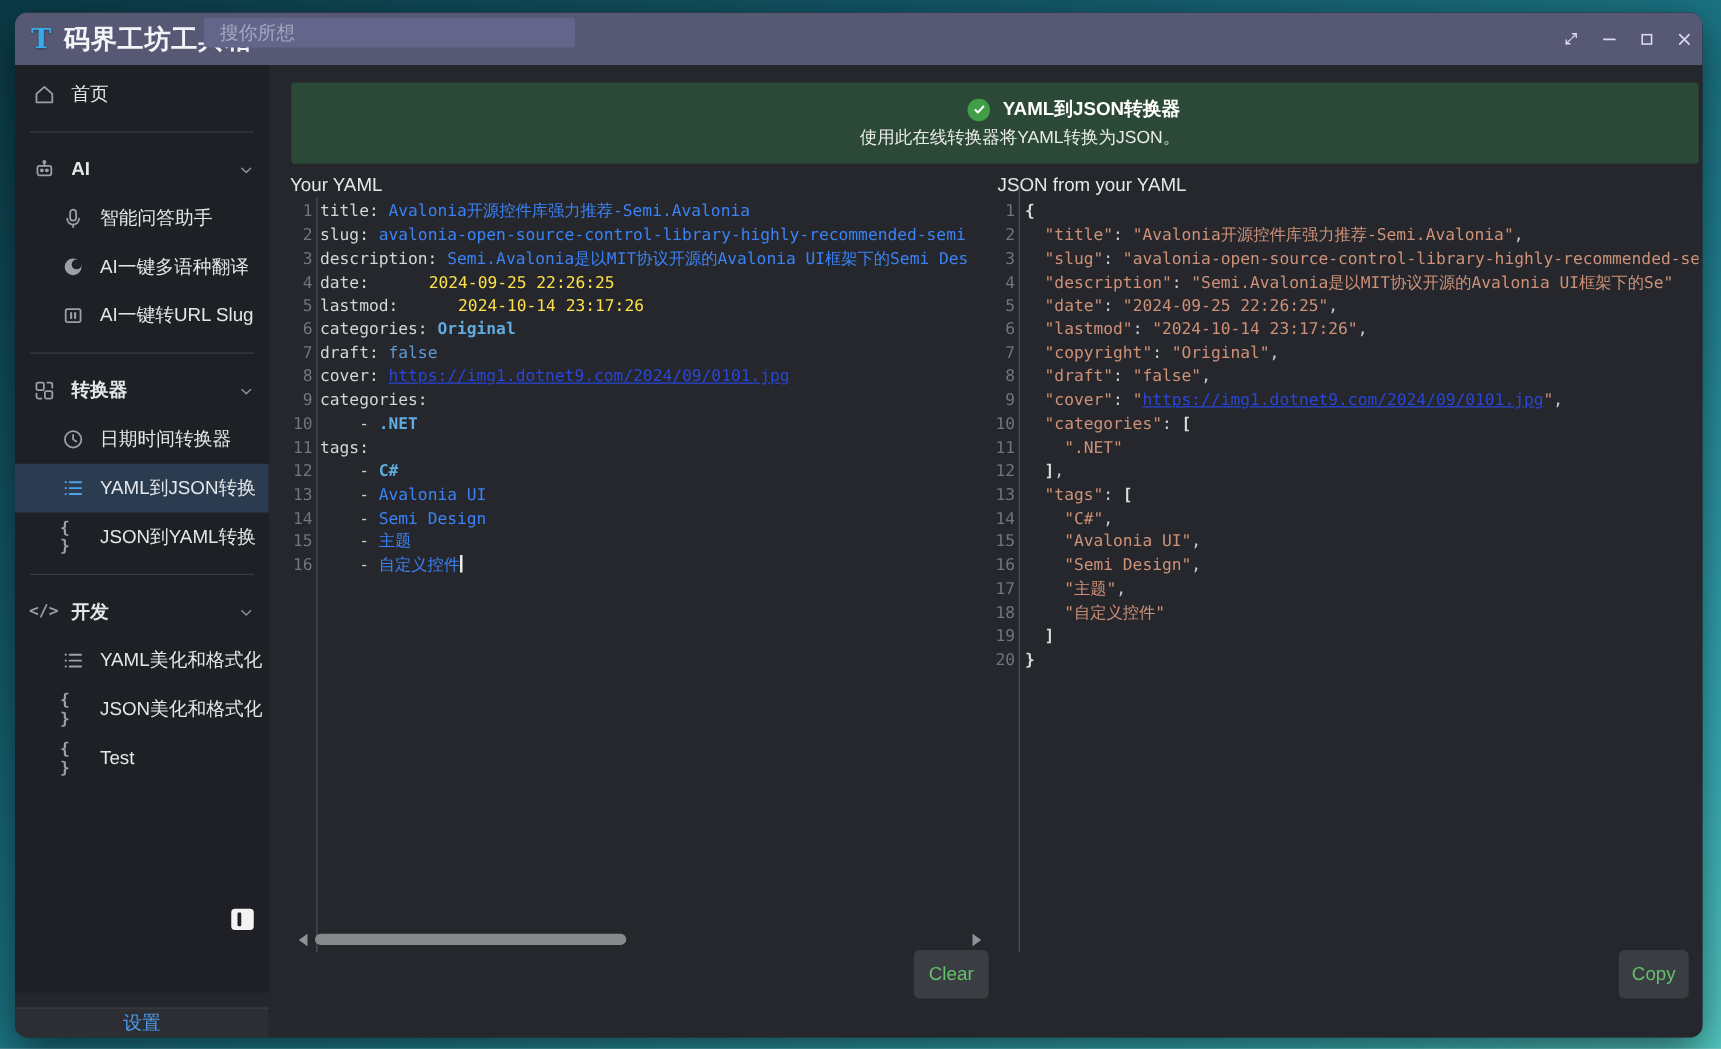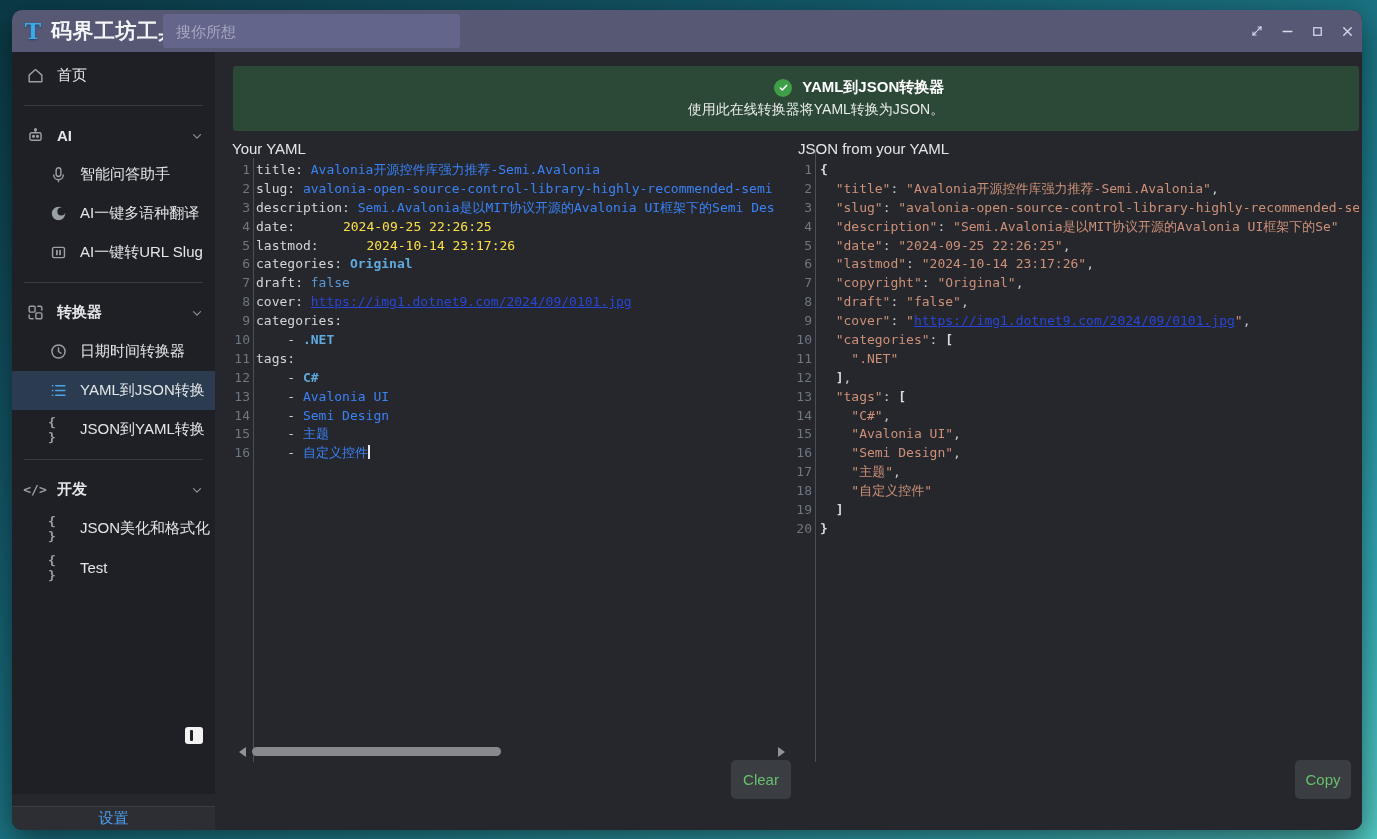--- a/index.html
+++ b/index.html
@@ -13,21 +13,21 @@
     position:absolute;left:12px;top:10px;width:1350px;height:820px;
     border-radius:10px;overflow:hidden;background:#25272c;
     box-shadow:0 12px 34px rgba(0,0,0,.55);
   }
   
   .titlebar{position:absolute;left:0;top:0;right:0;height:42px;background:#575974;display:flex;align-items:center;}
   .logo{margin-left:10px;width:22px;height:22px;display:flex;align-items:center;justify-content:center;
         font-family:"DejaVu Serif",serif;font-weight:bold;font-size:22px;color:#39a9e8;
         text-shadow:0 1px 2px rgba(10,40,80,.6);}
   .app-title{color:#f3f4f8;font-size:21px;font-weight:bold;margin-left:7px;letter-spacing:.5px;}
-  .searchbox{position:absolute;left:151px;top:4px;width:297px;height:34px;background:#63658a;border:none;
+  .searchbox{position:absolute;left:151px;top:4px;width:297px;height:24px;background:#63658a;border:none;
         border-radius:3px;color:#ecedf5;font-size:15px;padding:0 13px;box-sizing:border-box;outline:none;
         font-family:"Liberation Sans",sans-serif;}
   .searchbox::placeholder{color:#a6a8c2;}
   .win-controls{position:absolute;right:0;top:0;height:42px;display:flex;}
   .win-btn{width:30px;height:42px;display:flex;align-items:center;justify-content:center;color:#d9dbec;cursor:default;}
   .win-btn svg{width:15px;height:15px;}
   .win-btn.expand svg{width:12px;height:12px;}
   
   .sidebar{position:absolute;left:0;top:42px;width:203px;bottom:36px;background:#1e2025;overflow:hidden;
         padding-top:4px;box-sizing:border-box;}
@@ -243,20 +243,33 @@
         <span class="icon">
           <span class="icon-code">&lt;/&gt;</span>
         </span>
         <span class="label">开发</span>
         <span class="chevron"><svg viewBox="0 0 24 24" fill="none" stroke="currentColor" stroke-width="2" stroke-linecap="round" stroke-linejoin="round">
             <path d="M6 9.5l6 6 6-6"></path>
           </svg></span>
       </div>
       <div class="side-row lvl1">
         <span class="icon">
+          <svg viewBox="0 0 24 24" fill="none" stroke="currentColor" stroke-width="2" stroke-linecap="round" stroke-linejoin="round">
+            <circle cx="4.6" cy="6" r="1.1" fill="currentColor" stroke="none"></circle>
+            <path d="M8.6 6H20"></path>
+            <circle cx="4.6" cy="12" r="1.1" fill="currentColor" stroke="none"></circle>
+            <path d="M8.6 12H20"></path>
+            <circle cx="4.6" cy="18" r="1.1" fill="currentColor" stroke="none"></circle>
+            <path d="M8.6 18H20"></path>
+          </svg>
+        </span>
+        <span class="label">YAML美化和格式化</span>
+      </div>
+      <div class="side-row lvl1">
+        <span class="icon">
           <span class="icon-braces">{ }</span>
         </span>
         <span class="label">JSON美化和格式化</span>
       </div>
       <div class="side-row lvl1">
         <span class="icon">
           <span class="icon-braces">{ }</span>
         </span>
         <span class="label">Test</span>
       </div>

